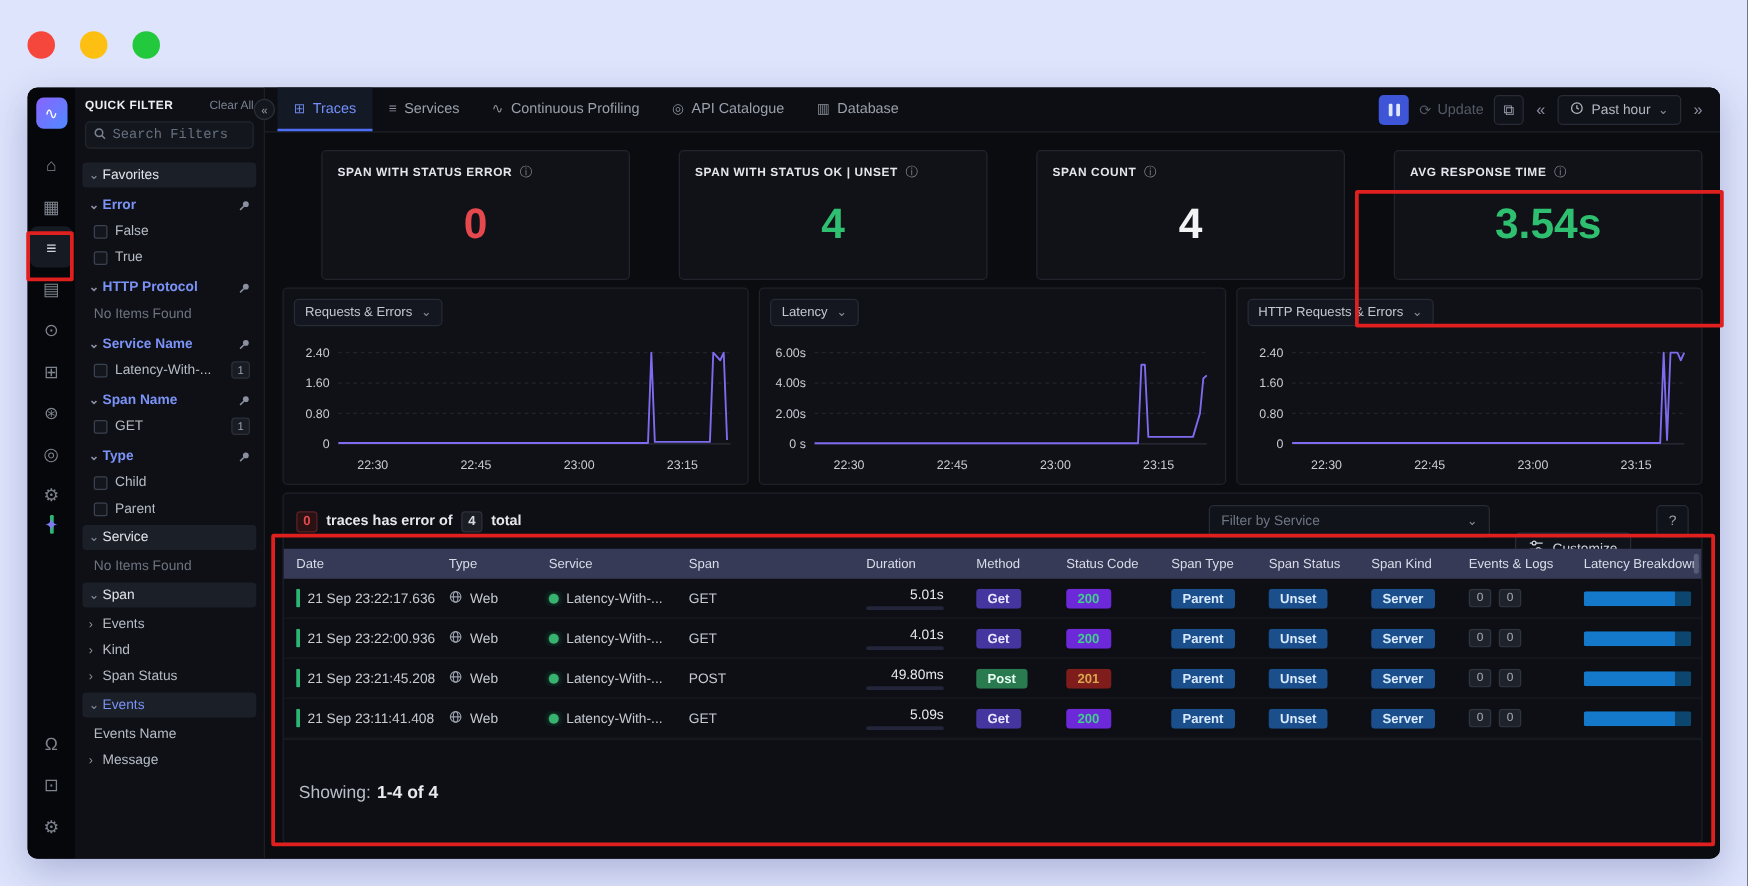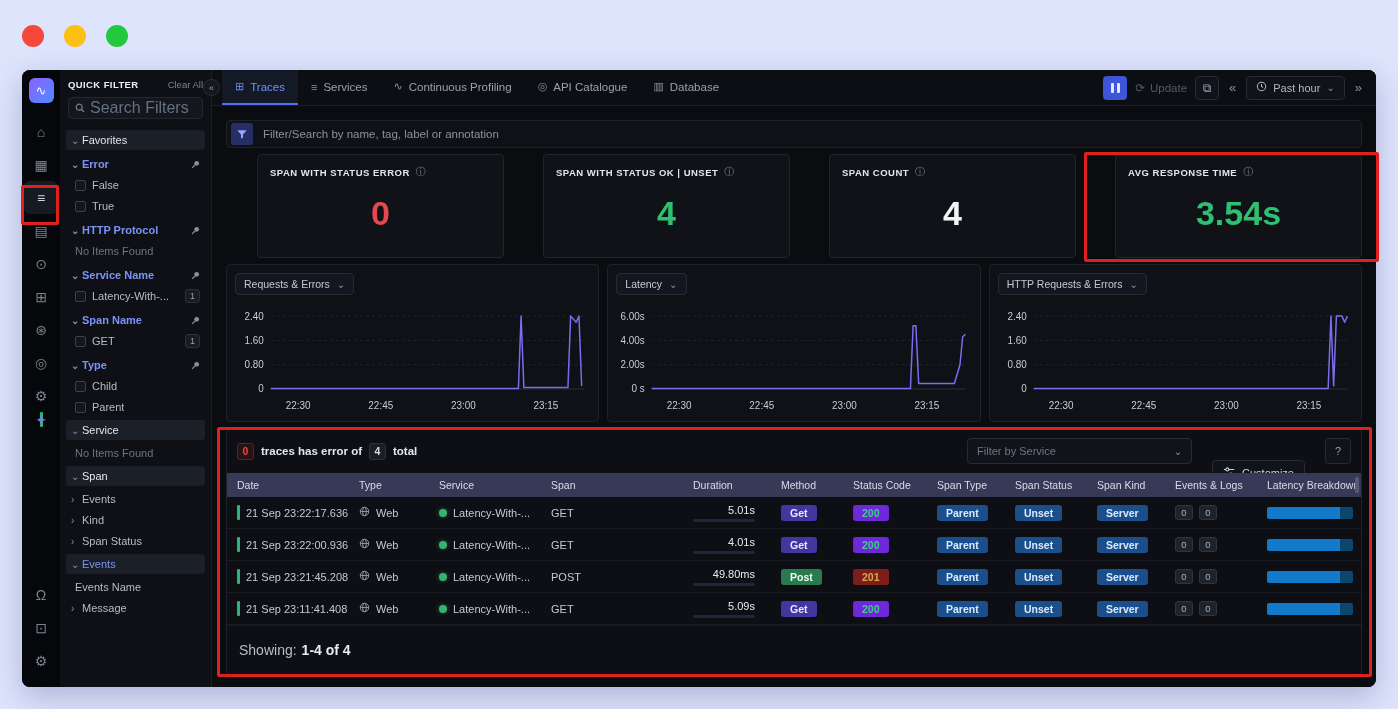--- a/index.html
+++ b/index.html
@@ -23,21 +23,21 @@
   .rail-icon.active{background:#161a23;color:#cfd3dc;}
   .rail-icon.accent{color:#7d7bf0;}
 
   
   .qf{width:152px;background:#0e1015;border-right:1px solid #1b1e25;flex:none;position:relative;display:flex;flex-direction:column;}
   .qf-head{display:flex;align-items:center;padding:9px 8px 7px;flex:none;}
   .qf-title{font-size:9.5px;font-weight:bold;letter-spacing:.4px;color:#eceef2;}
   .qf-clear{margin-left:auto;font-size:9.5px;color:#7a8190;cursor:pointer;}
   .qf-collapse{position:absolute;right:-9px;top:9px;width:17px;height:17px;border-radius:50%;background:#14171d;border:1px solid #2a2e38;color:#9aa0ab;font-size:9px;display:flex;align-items:center;justify-content:center;z-index:6;cursor:pointer;}
   .qf-search{margin:0 8px 8px;height:22px;background:#13161c;border:1px solid #23272f;border-radius:4px;display:flex;align-items:center;padding:0 6px;gap:5px;flex:none;}
-  .qf-search input{background:none;border:none;outline:none;color:#aeb4bf;font-size:16px;width:100%;font-family:Liberation Sans, sans-serif;}
+  .qf-search input{background:none;border:none;outline:none;color:#aeb4bf;font-size:11px;width:100%;font-family:Liberation Mono, monospace;}
   .qf-search input::placeholder{color:#667080;}
   .qf-items{overflow:hidden;}
   .qf-item{display:flex;align-items:center;height:20px;margin:1px 6px;padding:0 5px;border-radius:3px;font-size:11px;color:#b6bcc6;cursor:pointer;}
   .qf-item .chev{width:11px;font-size:10px;color:#8a90a0;flex:none;}
   .qf-item .chev:empty{display:none;}
   .qf-item .box{display:none;width:11px;height:11px;border:1px solid #3a4150;background:#13161d;border-radius:2px;margin-right:6px;flex:none;}
   .qf-item .pin{display:none;margin-left:auto;flex:none;}
   .qf-item .lbl{white-space:nowrap;overflow:hidden;text-overflow:ellipsis;}
   .qf-item .cnt{margin-left:auto;background:#191c23;border:1px solid #2b303b;border-radius:3px;color:#9aa0ab;font-size:9px;padding:0 4px;line-height:12px;flex:none;}
   .qf-item .cnt:empty{display:none;}
@@ -432,28 +432,20 @@
           </span>
           <span>Past hour</span>
           <span class="dd">⌄</span>
         </div>
         <span class="chev-nav">»</span>
       </div>
     </div>
 
     <div class="content">
 
-      <div class="filterbar">
-        <span class="filter-ico">
-          <svg width="12" height="12" viewBox="0 0 14 14">
-              <path d="M1.5 2.5h11L8.2 7.6v3.6l-2.4 1.3V7.6L1.5 2.5z" fill="#93a7ff"></path>
-            </svg>
-        </span>
-        <input placeholder="Filter/Search by name, tag, label or annotation" style="">
-      </div>
 
       <div class="cards">
 
           <div class="card">
             <div class="card-label">
               <span>SPAN WITH STATUS ERROR</span>
               <span class="info-i">ⓘ</span>
             </div>
             <div class="card-value v-red">0</div>
           </div>

